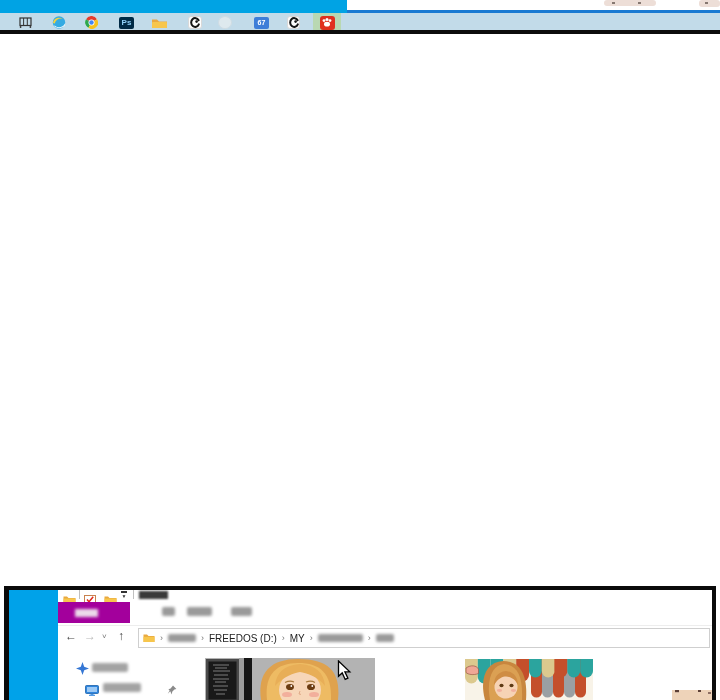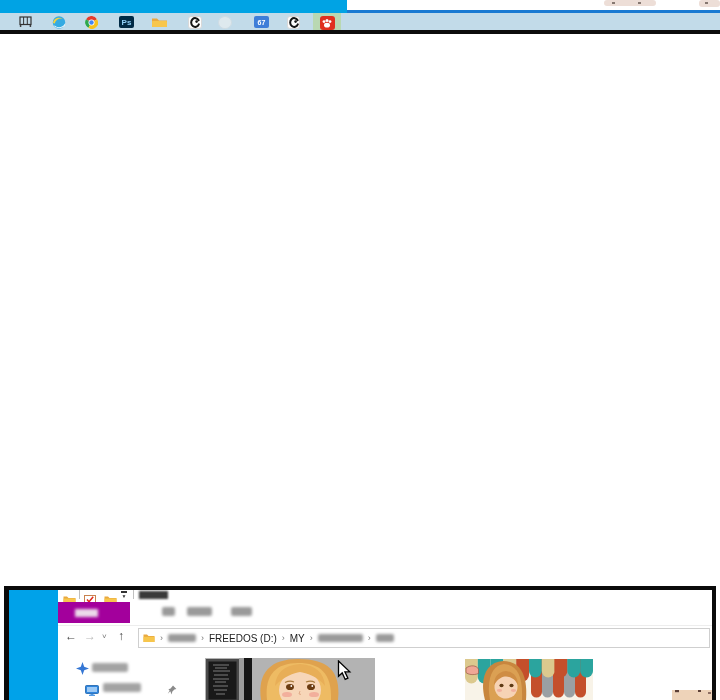--- a/index.html
+++ b/index.html
@@ -7,21 +7,21 @@
   #stage{position:relative;width:720px;height:700px;background:#ffffff;overflow:hidden;}
   .abs{position:absolute;}
 
   
   .top-blue-block{left:0;top:0;width:347px;height:14px;background:#00a3e4;}
   .top-blue-line{left:347px;top:10px;width:373px;height:3px;background:#1a7ad2;}
   .remnant{background:#ecdbd3;border-radius:3px;opacity:.9;}
   .remnant .mark{position:absolute;background:#7a6a62;width:3px;height:2px;top:2px;}
   .taskbar{left:0;top:13px;width:720px;height:17px;background:#c2dbe9;}
   .black-line{left:0;top:30px;width:720px;height:4px;background:#0c0c0c;}
-  .tb-ic{position:absolute;top:3px;height:13px;display:flex;align-items:flex-start;justify-content:center;}
+  .tb-ic{position:absolute;top:3px;height:13px;display:flex;align-items:center;justify-content:center;}
   .ps-sq{width:15px;height:12px;background:#002a45;border-radius:2px;color:#8fd0f8;
          font-size:8px;font-weight:bold;display:flex;align-items:center;justify-content:center;}
   .doc-sq{width:15px;height:12px;background:#3e7ed8;border-radius:2px;color:#fff;
           font-size:7px;font-weight:bold;display:flex;align-items:center;justify-content:center;}
   .spiral-sq{width:14px;height:13px;background:#fdfdfd;border:1px solid #d8d8d8;border-radius:3px;
              display:flex;align-items:center;justify-content:center;box-sizing:border-box;}
   .faded-circ{width:14px;height:13px;border-radius:50%;background:#e4ecf0;border:1px solid #d2dde2;
               box-sizing:border-box;opacity:.85;}
   .active-hl{left:313px;top:0px;width:28px;height:17px;background:#b9d8b2;}
   .paw-sq{width:15px;height:14px;background:#e0301e;border-radius:3px;

